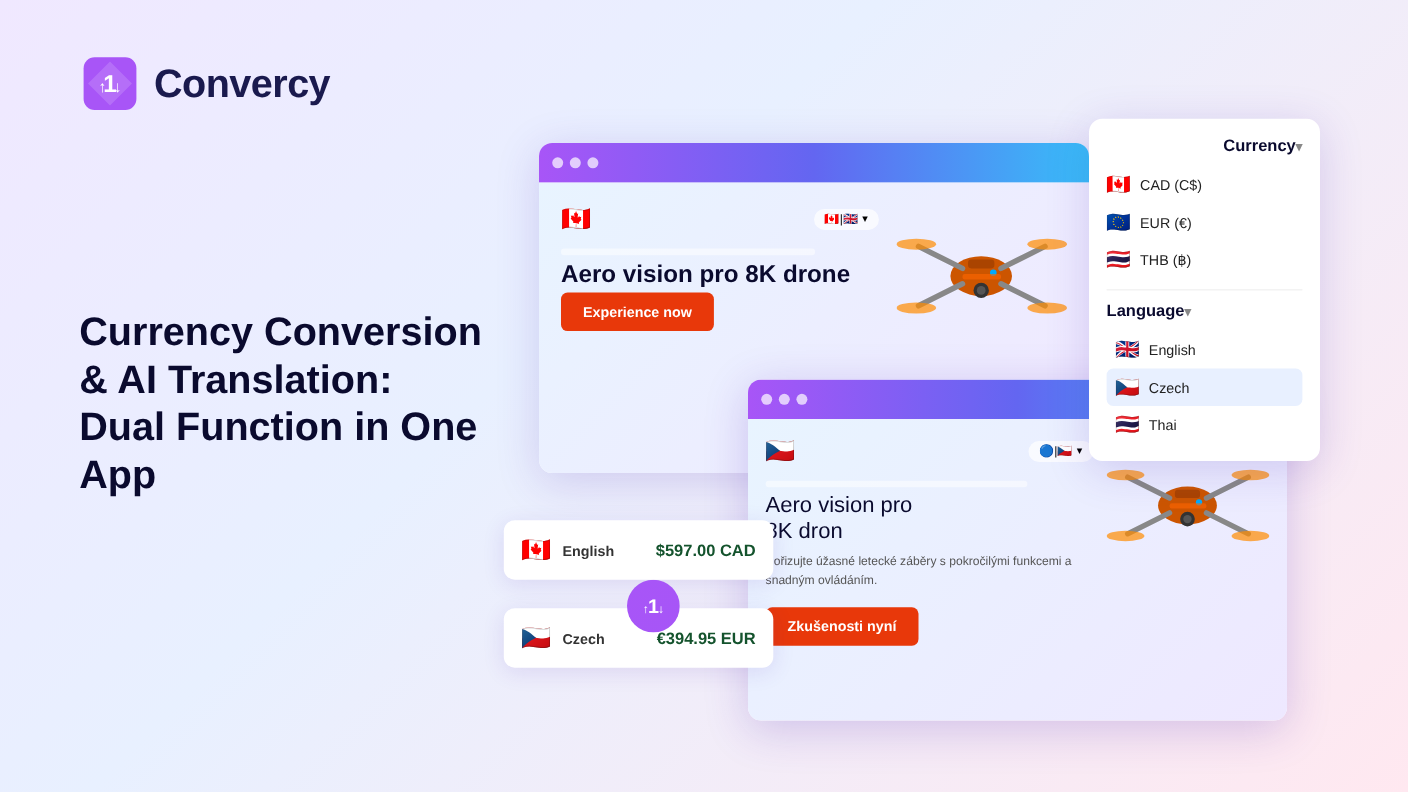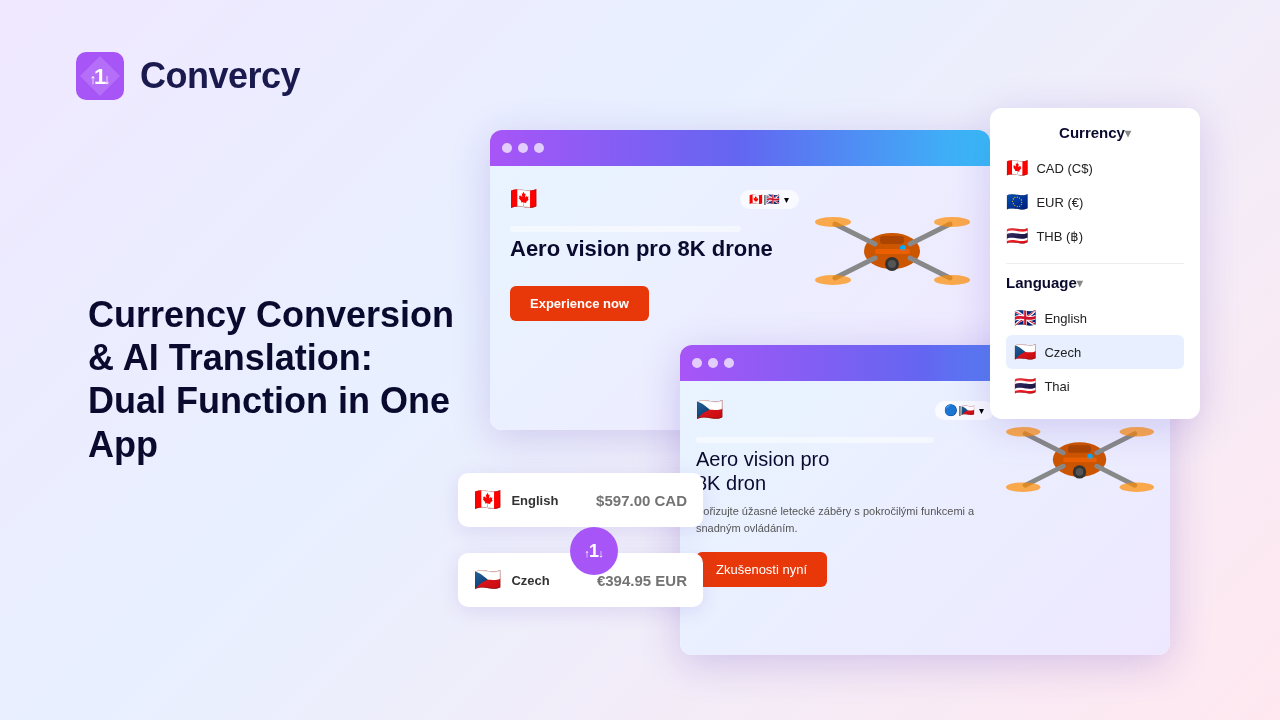--- a/index.html
+++ b/index.html
@@ -29,23 +29,22 @@
       font-size: 36px;
       font-weight: 800;
       color: #1a1a4e;
       letter-spacing: -0.5px;
     }
 
     
     .headline {
       position: absolute;
       top: 280px;
-      left: 88px;
+      left: 72px;
       max-width: 440px;
-      margin-top: 13px;
     }
     .headline h1 {
       font-size: 36px;
       font-weight: 900;
       color: #0a0a2e;
       line-height: 1.2;
     }
 
     
     .browser-window-1 {
@@ -85,21 +84,21 @@
       flex: 1;
     }
     .flag-icon {
       font-size: 22px;
     }
     .product-title {
       font-size: 22px;
       font-weight: 800;
       color: #0a0a2e;
       line-height: 1.2;
-      margin-bottom: 24px;
+      margin-bottom: 4px;
     }
     .product-desc {
       font-size: 11px;
       color: #555;
       line-height: 1.5;
       margin-bottom: 16px;
     }
     .exp-btn {
       background: #e8380a;
       color: white;
@@ -149,42 +148,42 @@
       line-height: 1.2;
       margin-bottom: 8px;
     }
     .exp-btn-2 {
       background: #e8380a;
       color: white;
       border: none;
       border-radius: 6px;
       padding: 10px 20px;
       font-size: 13px;
-      font-weight: 400;
+      font-weight: 700;
       cursor: pointer;
     }
 
     
     .dropdown-panel {
       position: absolute;
       top: 108px;
       left: 990px;
       width: 210px;
       background: white;
       border-radius: 12px;
       box-shadow: 0 8px 40px rgba(80,40,180,0.18);
       padding: 16px;
       z-index: 10;
     }
     .dropdown-section-title {
       font-size: 15px;
       font-weight: 700;
       color: #0a0a2e;
       display: flex;
-      justify-content: center;
+      justify-content: flex-end;
       align-items: center;
       margin-bottom: 10px;
     }
     .chevron {
       font-size: 12px;
       color: #888;
     }
     .currency-item {
       display: flex;
       align-items: center;
@@ -258,21 +257,21 @@
     }
     .card-country {
       font-size: 13px;
       font-weight: 600;
       color: #333;
       flex: 1;
     }
     .card-price {
       font-size: 15px;
       font-weight: 800;
-      color: #737373;
+      color: #14532d;
     }
 
     
     .logo-badge {
       position: absolute;
       top: 527px;
       left: 570px;
       width: 48px;
       height: 48px;
       z-index: 6;

